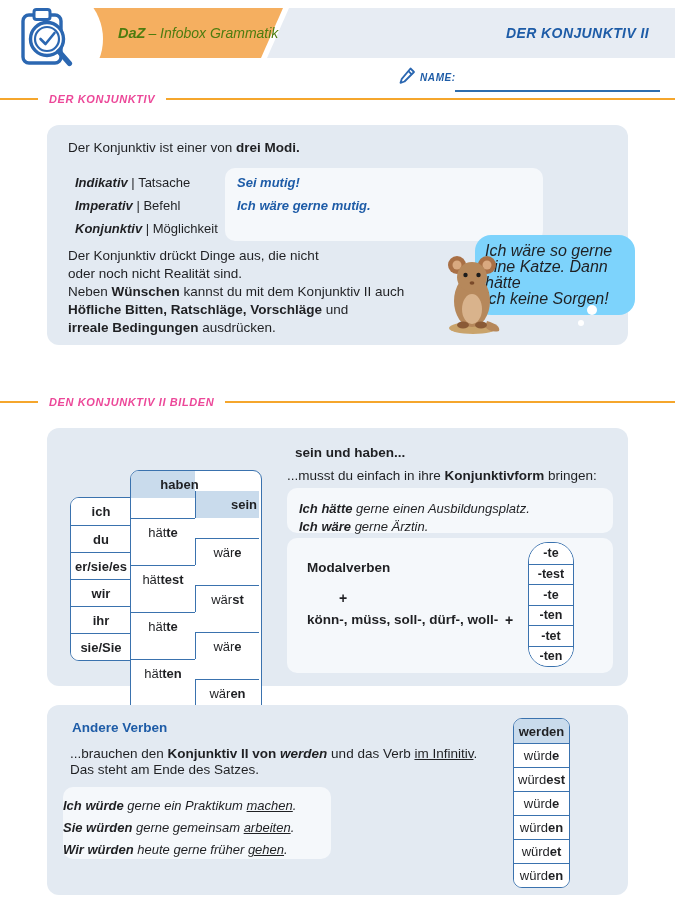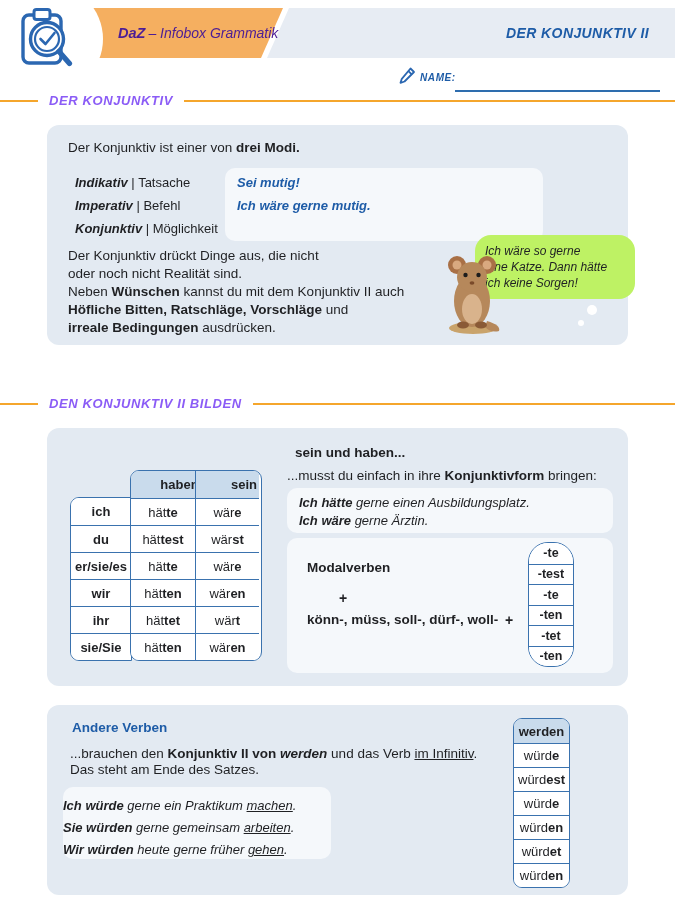--- a/index.html
+++ b/index.html
@@ -6,57 +6,57 @@
   html,body { width:675px; height:900px; background:#ffffff; }
   body { position:relative; font-family:"Liberation Sans","DejaVu Sans",sans-serif; color:#1f2023; overflow:hidden; }
   .abs { position:absolute; }
 
   
   .band-orange { left:35px; top:8px; width:248px; height:50px; background:#F5AF60;
     border-radius:26px 0 0 26px; clip-path:polygon(0 0,248px 0,226px 50px,0 50px); }
   .band-gray { left:262px; top:8px; width:413px; height:50px; background:#E7ECF3;
     clip-path:polygon(27px 0,100% 0,100% 100%,5px 100%); display:flex; align-items:center; justify-content:flex-end; padding-right:26px; }
   .logo-circle { left:-7px; top:-16px; width:110px; height:110px; border-radius:50%; background:#ffffff; }
-  .brand { left:118px; top:8px; height:50px; display:flex; align-items:center; font-size:14px; font-style:italic; color:#4c1d95; }
+  .brand { left:118px; top:8px; height:50px; display:flex; align-items:center; font-size:14px; font-style:italic; color:#4d7c0f; }
   .brand b { font-size:14.5px; margin-right:3px; }
   .topic { font-size:14px; font-weight:bold; font-style:italic; color:#1E5CA7; letter-spacing:.4px; }
 
   
   .name-label { left:420px; top:72px; font-size:10px; font-weight:bold; font-style:italic; color:#1E5CA7; letter-spacing:.6px; }
   .name-line { left:455px; top:90px; width:205px; height:2px; background:#2E6DAE; cursor:text; }
 
   
   .sect { left:0; width:675px; display:flex; align-items:center; gap:11px; }
   .sect .dash { width:38px; height:2px; background:#F5A62C; }
   .sect .fill { flex:1; height:2px; background:#F5A62C; }
-  .sect .t { font-size:13px; font-weight:bold; font-style:italic; color:#8b5cf6; letter-spacing:.6px; white-space:nowrap; }
+  .sect .t { font-size:11px; font-weight:bold; font-style:italic; color:#ec4899; letter-spacing:.6px; white-space:nowrap; }
 
   
   .bluebox { background:#E3EAF2; border-radius:12px; }
   .whitebox { background:#F5F8FB; border-radius:10px; }
 
   .fs13 { font-size:13px; line-height:18px; }
   .b { font-weight:bold; }
   .i { font-style:italic; }
   .bi { font-weight:bold; font-style:italic; }
   .blue { color:#1E5CA7; }
   .u { text-decoration:underline; }
 
   
   .mode-col { line-height:23px; font-size:13px; }
   .mode-col .row { white-space:nowrap; }
   .examples-col { line-height:23px; font-size:13px; }
-  .bubble { background:#bef264; border-radius:16px; padding:8px 10px; font-size:12px; font-style:italic; line-height:16px; }
+  .bubble { background:#7dd3fc; border-radius:16px; padding:8px 10px; font-size:16px; font-style:italic; line-height:16px; }
   .dot { background:#ffffff; border-radius:50%; }
 
   
   .tbl-border { border:1.5px solid #3A72AE; overflow:hidden; background:#ffffff; }
   .verb-block { border-radius:9px; display:grid; grid-template-columns:64px 64px; }
   .verb-block .cell { height:27px; display:flex; align-items:center; justify-content:center; font-size:13px; background:#ffffff; }
-  .verb-block .cell.c2 { border-left:1.5px solid #3A72AE; }
+  .verb-block .cell.c2 { border-left:1.5px solid #3A72AE;margin-top:20px; }
   .verb-block .cell.nt { border-top:1.5px solid #3A72AE; }
   .verb-block .hdr { background:#C9DBEC; font-weight:bold;padding-left:33px; }
   .pron-block { border-radius:9px 0 0 9px; display:grid; grid-template-columns:60px; }
   .pron-block .cell { height:27px; display:flex; align-items:center; justify-content:center; font-size:13px; font-weight:bold; background:#ffffff; }
   .pron-block .cell.nt { border-top:1.5px solid #3A72AE; }
 
   .stack { border-radius:20px; display:grid; }
   .stack .cell { display:flex; align-items:center; justify-content:center; background:#ffffff; font-size:12.5px; }
   .stack .cell.nt { border-top:1.5px solid #3A72AE; }
   .stack .hdr { background:#C9DBEC; font-weight:bold; }
@@ -219,21 +219,21 @@
       </div>
     <div class="cell nt c2">
         <span>wär</span>
         <span class="b">en</span>
       </div>
   </div>
 
   <div class="abs b" style="left:248px; top:17px; font-size:13.5px;">sein und haben...</div>
   <div class="abs fs13" style="left:240px; top:39px; font-size:13.5px;"><span>...musst du einfach in ihre </span><span class="b">Konjunktivform</span><span> bringen:</span></div>
 
-  <div class="abs whitebox i" style="left:240px; top:60px; width:326px; height:45px; padding:6px 12px; font-size:13px; line-height:18px;">
+  <div class="abs whitebox i" style="left:240px; top:60px; width:326px; height:45px; padding:12px 12px; font-size:13px; line-height:18px;">
     <div><span class="bi">Ich hätte</span><span> gerne einen Ausbildungsplatz.</span></div>
     <div><span class="bi">Ich wäre</span><span> gerne Ärztin.</span></div>
   </div>
 
   <div class="abs whitebox" style="left:240px; top:110px; width:326px; height:135px;">
     <div class="abs b" style="left:20px; top:22px; font-size:13.5px;">Modalverben</div>
     <div class="abs b" style="left:52px; top:52px; font-size:14px;">+</div>
     <div class="abs b" style="left:20px; top:74px; font-size:13.5px;">könn-, müss, soll-, dürf-, woll-</div>
     <div class="abs b" style="left:218px; top:74px; font-size:14px;">+</div>
     <div class="abs stack tbl-border" style="left:241px; top:4px; width:46px; grid-template-rows:repeat(6,20.5px);">

